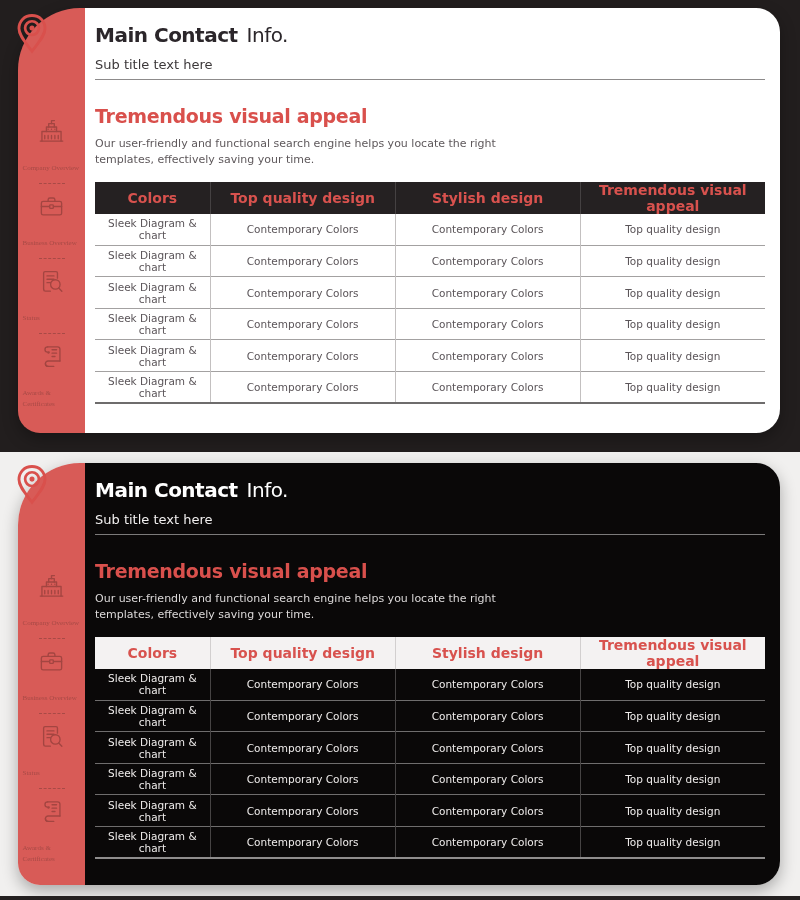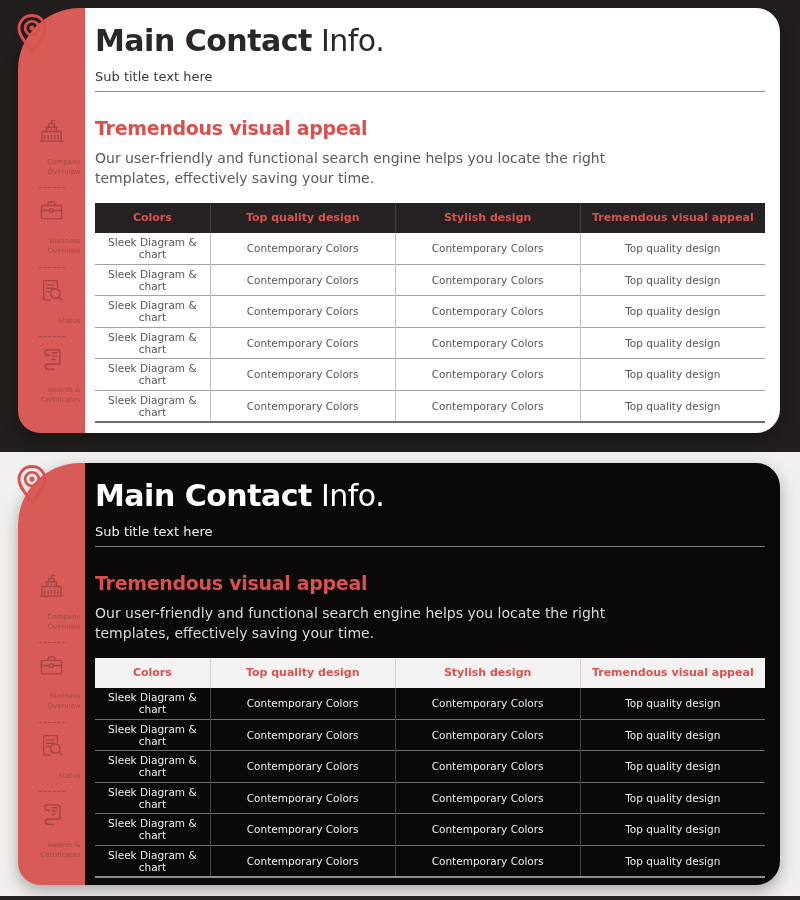--- a/index.html
+++ b/index.html
@@ -40,58 +40,59 @@
     background: #d85b57;
     color: #9c423e;
     display: flex;
     flex-direction: column;
     align-items: center;
     padding-top: 110px;
   }
   .side-item { display: flex; flex-direction: column; align-items: center; }
   .side-ic { width: 27px; height: 27px; color: #a34541; }
   .side-lbl {
-    margin-top: 12px;
+    margin-top: 18px;
     width: 58px;
     font-size: 7px;
     line-height: 1.45;
-    text-align: right;
+    text-align: left;
     color: #a84a46;
+    font-family: Liberation Serif, serif;
   }
   .dash { width: 26px; border-top: 1px dashed #a84a46; margin: 10px 0 9px 0; }
 
   
   .card { flex: 1; padding: 15px 15px 0 10px; }
   .light-slide .card { background: #ffffff; }
   .dark-slide  .card { background: #0a0808; }
 
-  .title { font-size: 30px; line-height: 1.2; letter-spacing: -0.5px; white-space: nowrap; }
+  .title { font-size: 20px; line-height: 1.2; letter-spacing: -0.5px; white-space: nowrap; }
   .title .t-bold  { font-weight: 700; }
   .title .t-light { font-weight: 400; margin-left: 9px; }
   .light-slide .title { color: #2b262a; }
   .dark-slide  .title { color: #ffffff; }
 
   .subtitle { margin-top: 10px; font-size: 13px; }
   .light-slide .subtitle { color: #3c383a; }
   .dark-slide  .subtitle { color: #f2f0f0; }
 
   .divider { border: none; border-top: 1px solid; margin-top: 7px; }
   .light-slide .divider { border-color: #8d8b8b; }
   .dark-slide  .divider { border-color: #7c7a7a; }
 
   .heading { margin-top: 25px; font-size: 19px; font-weight: 700; color: #d9504c; letter-spacing: -0.3px; }
 
-  .bodytext { margin-top: 9px; font-size: 14px; line-height: 1.45; }
+  .bodytext { margin-top: 9px; font-size: 11px; line-height: 1.45; }
   .light-slide .bodytext { color: #5e585b; }
   .dark-slide  .bodytext { color: #dcd9d9; }
 
   
   .tpl-table { width: 100%; margin-top: 14px; border-collapse: collapse; table-layout: fixed; }
   .tpl-table th:first-child { width: 17.2%; }
-  .tpl-table th { height: 30px; font-size: 11px; font-weight: 700; color: #d8524e; text-align: center; }
+  .tpl-table th { height: 30px; font-size: 14px; font-weight: 700; color: #d8524e; text-align: center; }
   .tpl-table td { height: 31.5px; font-size: 10.5px; text-align: center; }
 
   .light-slide th { background: #252122; }
   .light-slide th + th { border-left: 1px solid #454142; }
   .light-slide td { color: #5a5458; background: #ffffff; }
   .light-slide td + td { border-left: 1px solid #c3c0c0; }
   .light-slide tbody tr + tr td { border-top: 1px solid #a3a1a1; }
   .light-slide tbody tr:last-child td { border-bottom: 2px solid #6e6c6c; }
 
   .dark-slide th { background: #f4f2f2; }

